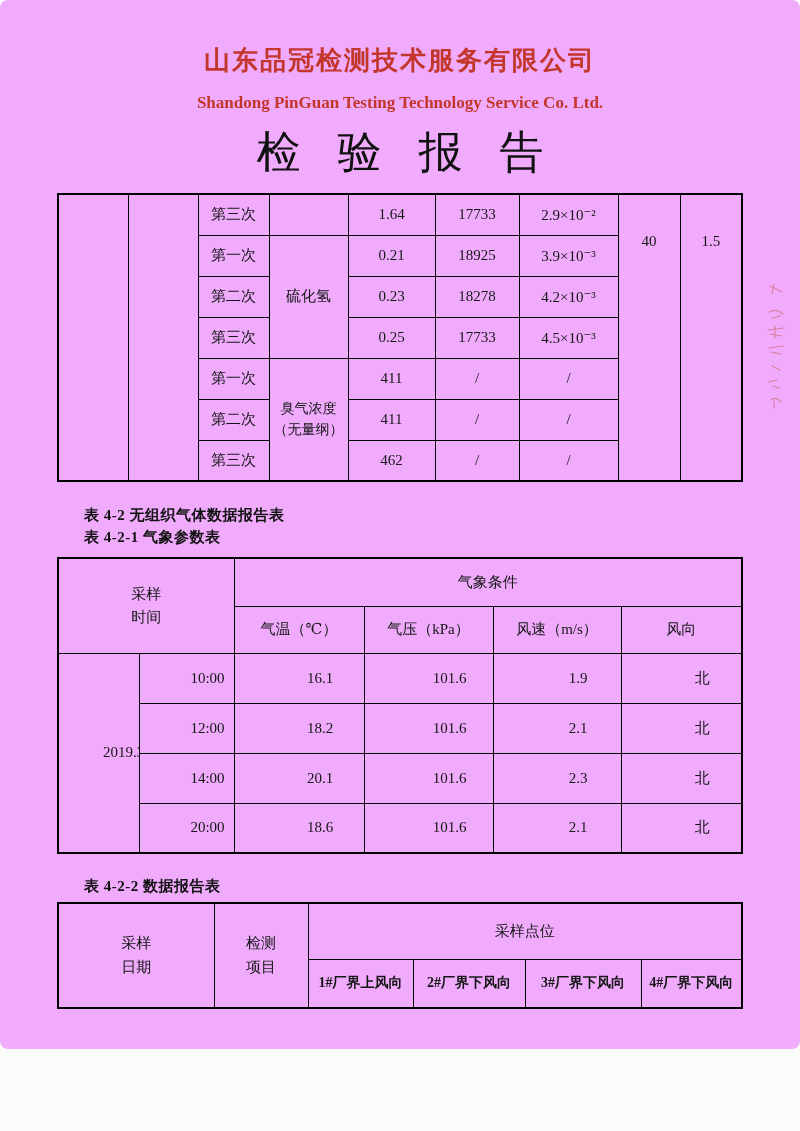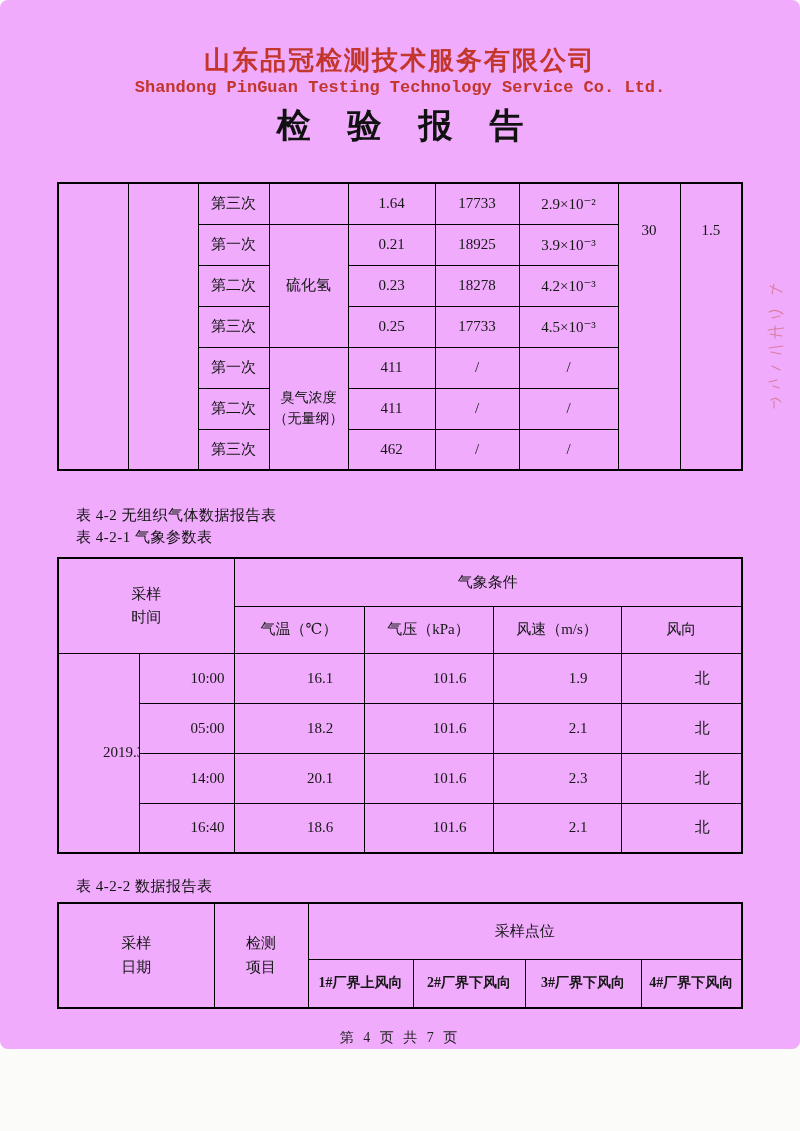--- a/index.html
+++ b/index.html
@@ -14,53 +14,53 @@
   .page { position: relative; width: 800px; height: 1049px; overflow: hidden; background: #f0abfc; border-radius: 8px; }
 
   
   .header { position: absolute; top: 44px; left: 0; width: 100%; text-align: center; }
   .company-cn {
     font-family: "Liberation Sans", "DejaVu Sans", sans-serif;
     font-size: 26px; font-weight: 700; letter-spacing: 2px;
     color: var(--brand-red); line-height: 1.25;
   }
   .company-en {
-    font-family: Liberation Mono, monospace;
-    font-size: 17px; font-weight: 700; color: var(--brand-red); margin-top: 1px;
-  }
-  .title-cn { margin-top: 10px; font-size: 34px; font-weight: 700; color: #111; line-height: 1.1; }
+    font-family: Liberation Serif, serif;
+    font-size: 17px; font-weight: 700; color: var(--brand-red); margin-top: 16px;
+  }
+  .title-cn { margin-top: 16px; font-size: 44px; font-weight: 400; color: #111; line-height: 1.1; }
   .title-cn .spread { display: inline-block; letter-spacing: 37px; margin-right: -37px; }
   .title-en {
     margin-top: 4px;
     font-family: "Liberation Mono", "DejaVu Sans Mono", monospace;
     font-size: 20px; font-weight: 700; letter-spacing: 1px; color: #111;
   }
 
   
   table { border-collapse: collapse; table-layout: fixed; }
   td {
     border: 1px solid var(--line);
     text-align: center; vertical-align: middle;
     font-size: 15px; color: var(--ink);
     padding: 0 2px;
     overflow: hidden;
   }
   .tbl { position: absolute; left: 57px; width: 684px; border: 2px solid var(--line); }
   .pre { white-space: pre-line; line-height: 1.55; margin-left: 21px; }
 
   
-  #t1 { top: 182px; }
+  #t1 { top: 193px; }
   #t1 td { height: 41px; }
   #t1 td.limit { vertical-align: top; padding-top: 38px; }
   #t1 td.odor { font-size: 14px; }
 
   
   .sec-label {
-    position: absolute; left: 76px;
-    font-size: 15px; font-weight: 400; color: #111;
+    position: absolute; left: 84px;
+    font-size: 15px; font-weight: 700; color: #111;
     font-family: "Liberation Serif", "DejaVu Serif", serif;
     letter-spacing: 0.5px;
   }
   #lbl-4-2   { top: 506px; }
   #lbl-4-2-1 { top: 528px; text-align: right; }
   #lbl-4-2-2 { top: 877px; }
 
   
   #t2 { top: 557px; }
   #t2 .h1 td { height: 48px; }
@@ -106,21 +106,21 @@
     </colgroup>
     <tbody>
         <tr>
       <td rowspan="7"></td>
       <td rowspan="7"></td>
       <td>第三次</td>
       <td></td>
       <td>1.64</td>
       <td>17733</td>
       <td>2.9×10⁻²</td>
-      <td rowspan="7" class="limit">30</td>
+      <td rowspan="7" class="limit">40</td>
       <td rowspan="7" class="limit">1.5</td>
     </tr>
     <tr>
       <td>第一次</td>
       <td rowspan="3">硫化氢</td>
       <td>0.21</td>
       <td>18925</td>
       <td>3.9×10⁻³</td>
     </tr>
     <tr>
@@ -184,35 +184,35 @@
     </tr>
     <tr class="dr">
       <td rowspan="4">2019.3.21</td>
       <td>10:00</td>
       <td>16.1</td>
       <td>101.6</td>
       <td>1.9</td>
       <td>北</td>
     </tr>
     <tr class="dr">
-      <td>05:00</td>
+      <td>12:00</td>
       <td>18.2</td>
       <td>101.6</td>
       <td>2.1</td>
       <td>北</td>
     </tr>
     <tr class="dr">
       <td>14:00</td>
       <td>20.1</td>
       <td>101.6</td>
       <td>2.3</td>
       <td>北</td>
     </tr>
     <tr class="dr">
-      <td>16:40</td>
+      <td>20:00</td>
       <td>18.6</td>
       <td>101.6</td>
       <td>2.1</td>
       <td>北</td>
     </tr>
   </tbody>
     </table>
 
   <div class="sec-label" id="lbl-4-2-2">表 4-2-2 数据报告表</div>
 
@@ -235,23 +235,20 @@
     </tr>
     <tr class="h2">
       <td>1#厂界上风向</td>
       <td>2#厂界下风向</td>
       <td>3#厂界下风向</td>
       <td>4#厂界下风向</td>
     </tr>
   </tbody>
     </table>
 
-  <div class="footer">
-    <span>第 4 页 共 7 页</span>
-  </div>
 
   <svg class="stamp" width="28" height="132" viewBox="0 0 28 132" aria-hidden="true">
     <g stroke="#c65a50" stroke-width="1.1" fill="none" stroke-linecap="round">
       <path d="M8 4 L20 10 M12 2 L10 12"></path>
       <path d="M7 30 Q14 26 21 32 M10 36 L18 34"></path>
       <path d="M6 48 L22 46 M8 52 L20 54 M13 44 L13 56"></path>
       <path d="M7 66 L21 64 M9 70 L19 72"></path>
       <path d="M10 84 L18 88"></path>
       <path d="M7 100 L15 98 M11 104 L17 106"></path>
       <path d="M9 118 Q14 114 19 120 M12 126 L12 119"></path>

